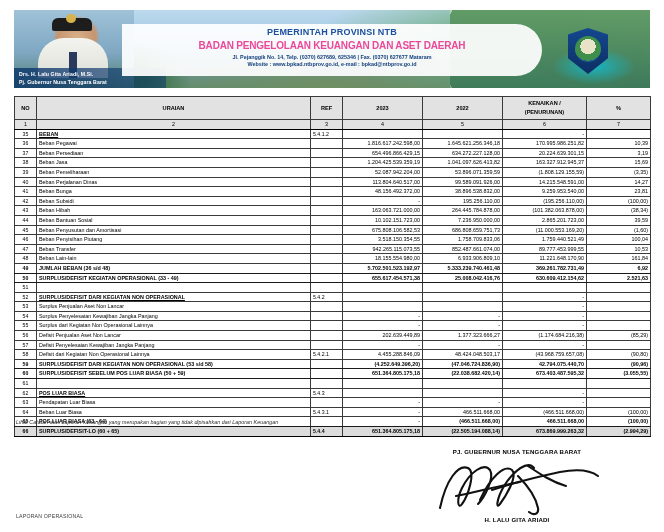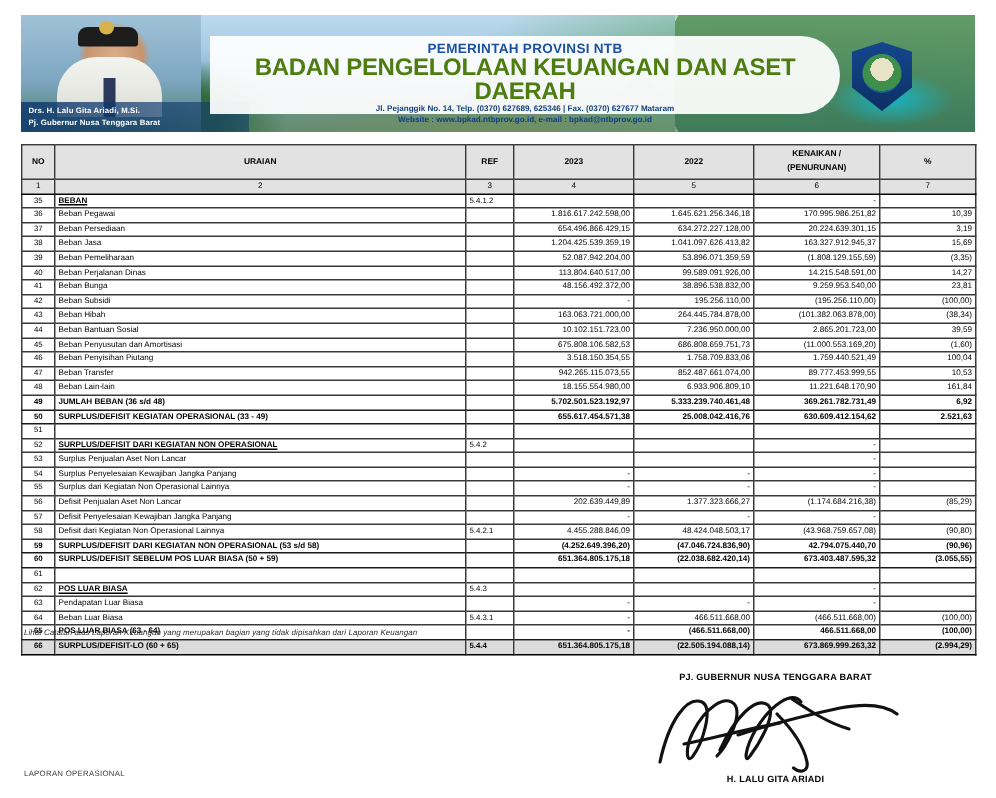--- a/index.html
+++ b/index.html
@@ -84,33 +84,33 @@
     width: 152px; height: 20px;
     background: linear-gradient(to right, rgba(16,58,110,.86), rgba(16,58,110,.55));
     color: #fff;
     padding: 2px 4px 0 5px;
     line-height: 8px;
   }
   .gov-name-bar div { font-size: 5.2px; font-weight: bold; letter-spacing: .1px; }
 
   .banner-card {
     position: absolute;
-    left: 126px; top: 14px;
+    left: 108px; top: 14px;
     width: 420px; height: 52px;
     background: rgba(255,255,255,.93);
     border-radius: 0 26px 26px 0;
     text-align: center;
     padding-top: 3px;
   }
   .bc-line1 {
     font-size: 9px; font-weight: bold; color: #1b50a0;
     letter-spacing: .2px; line-height: 11px;
   }
   .bc-line2 {
-    font-size: 16px; font-weight: bold; color: #4d7c0f;
+    font-size: 10px; font-weight: bold; color: #ec4899;
     letter-spacing: -.2px; line-height: 16px;
   }
   .bc-line3, .bc-line4 {
     font-size: 5.4px; font-weight: bold; color: #14407e; line-height: 7px;
   }
   .crest {
     position: absolute; right: 42px; top: 18px;
     width: 40px; height: 46px;
     background: linear-gradient(to bottom, #14478f, #0d2f63);
     clip-path: polygon(50% 0, 100% 14%, 100% 66%, 50% 100%, 0 66%, 0 14%);

